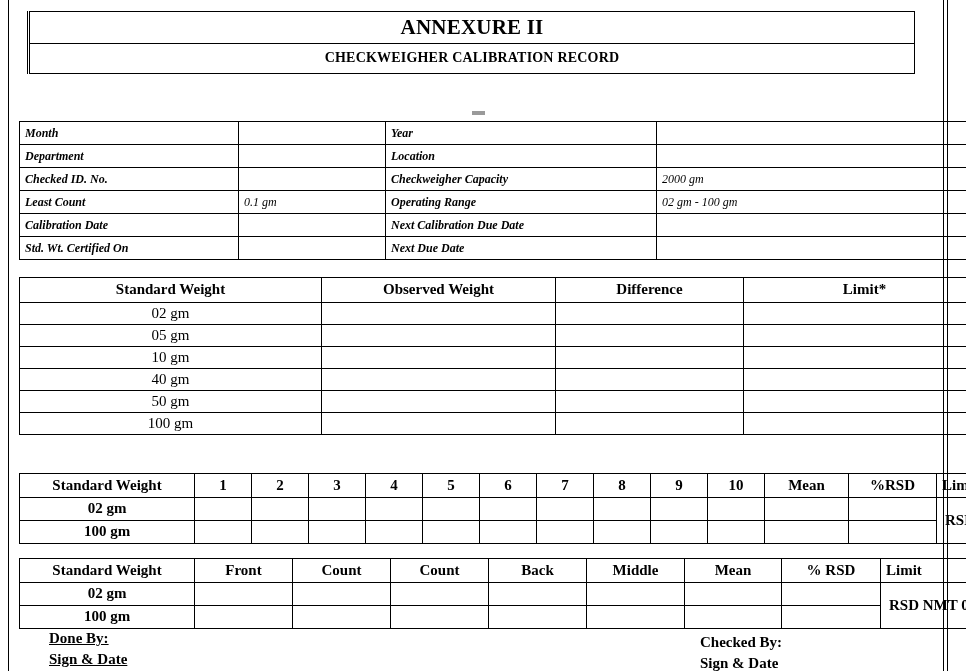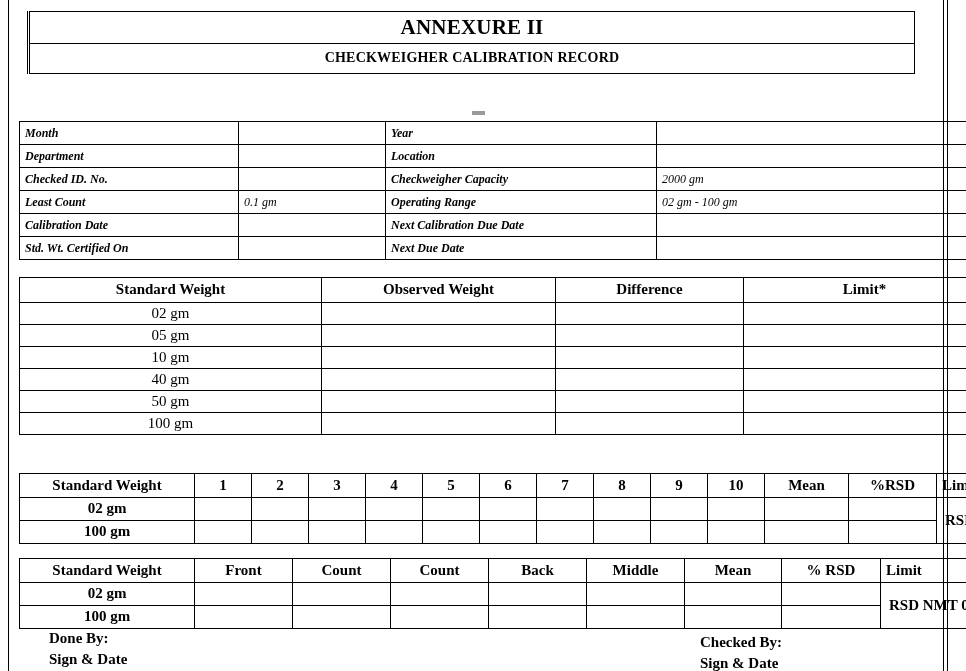--- a/index.html
+++ b/index.html
@@ -195,21 +195,21 @@
     top: 628px;
     width: 922px;
     height: 43px;
   }
   .sig-block {
     position: absolute;
     font-weight: bold;
     font-size: 15px;
     line-height: 21px;
   }
-  .sig-done    { left: 30px; top: 0px; }
+  .sig-done    { left: 30px; top: 0px; text-decoration: underline; }
   .sig-checked { left: 681px; top: 4px; }
   .sig-line { display: block; white-space: nowrap; }
 </style>
 </head>
 <body>
 
 <div id="page">
 
   <div class="margin-line-left"></div>
   <div class="margin-line-right"></div>

